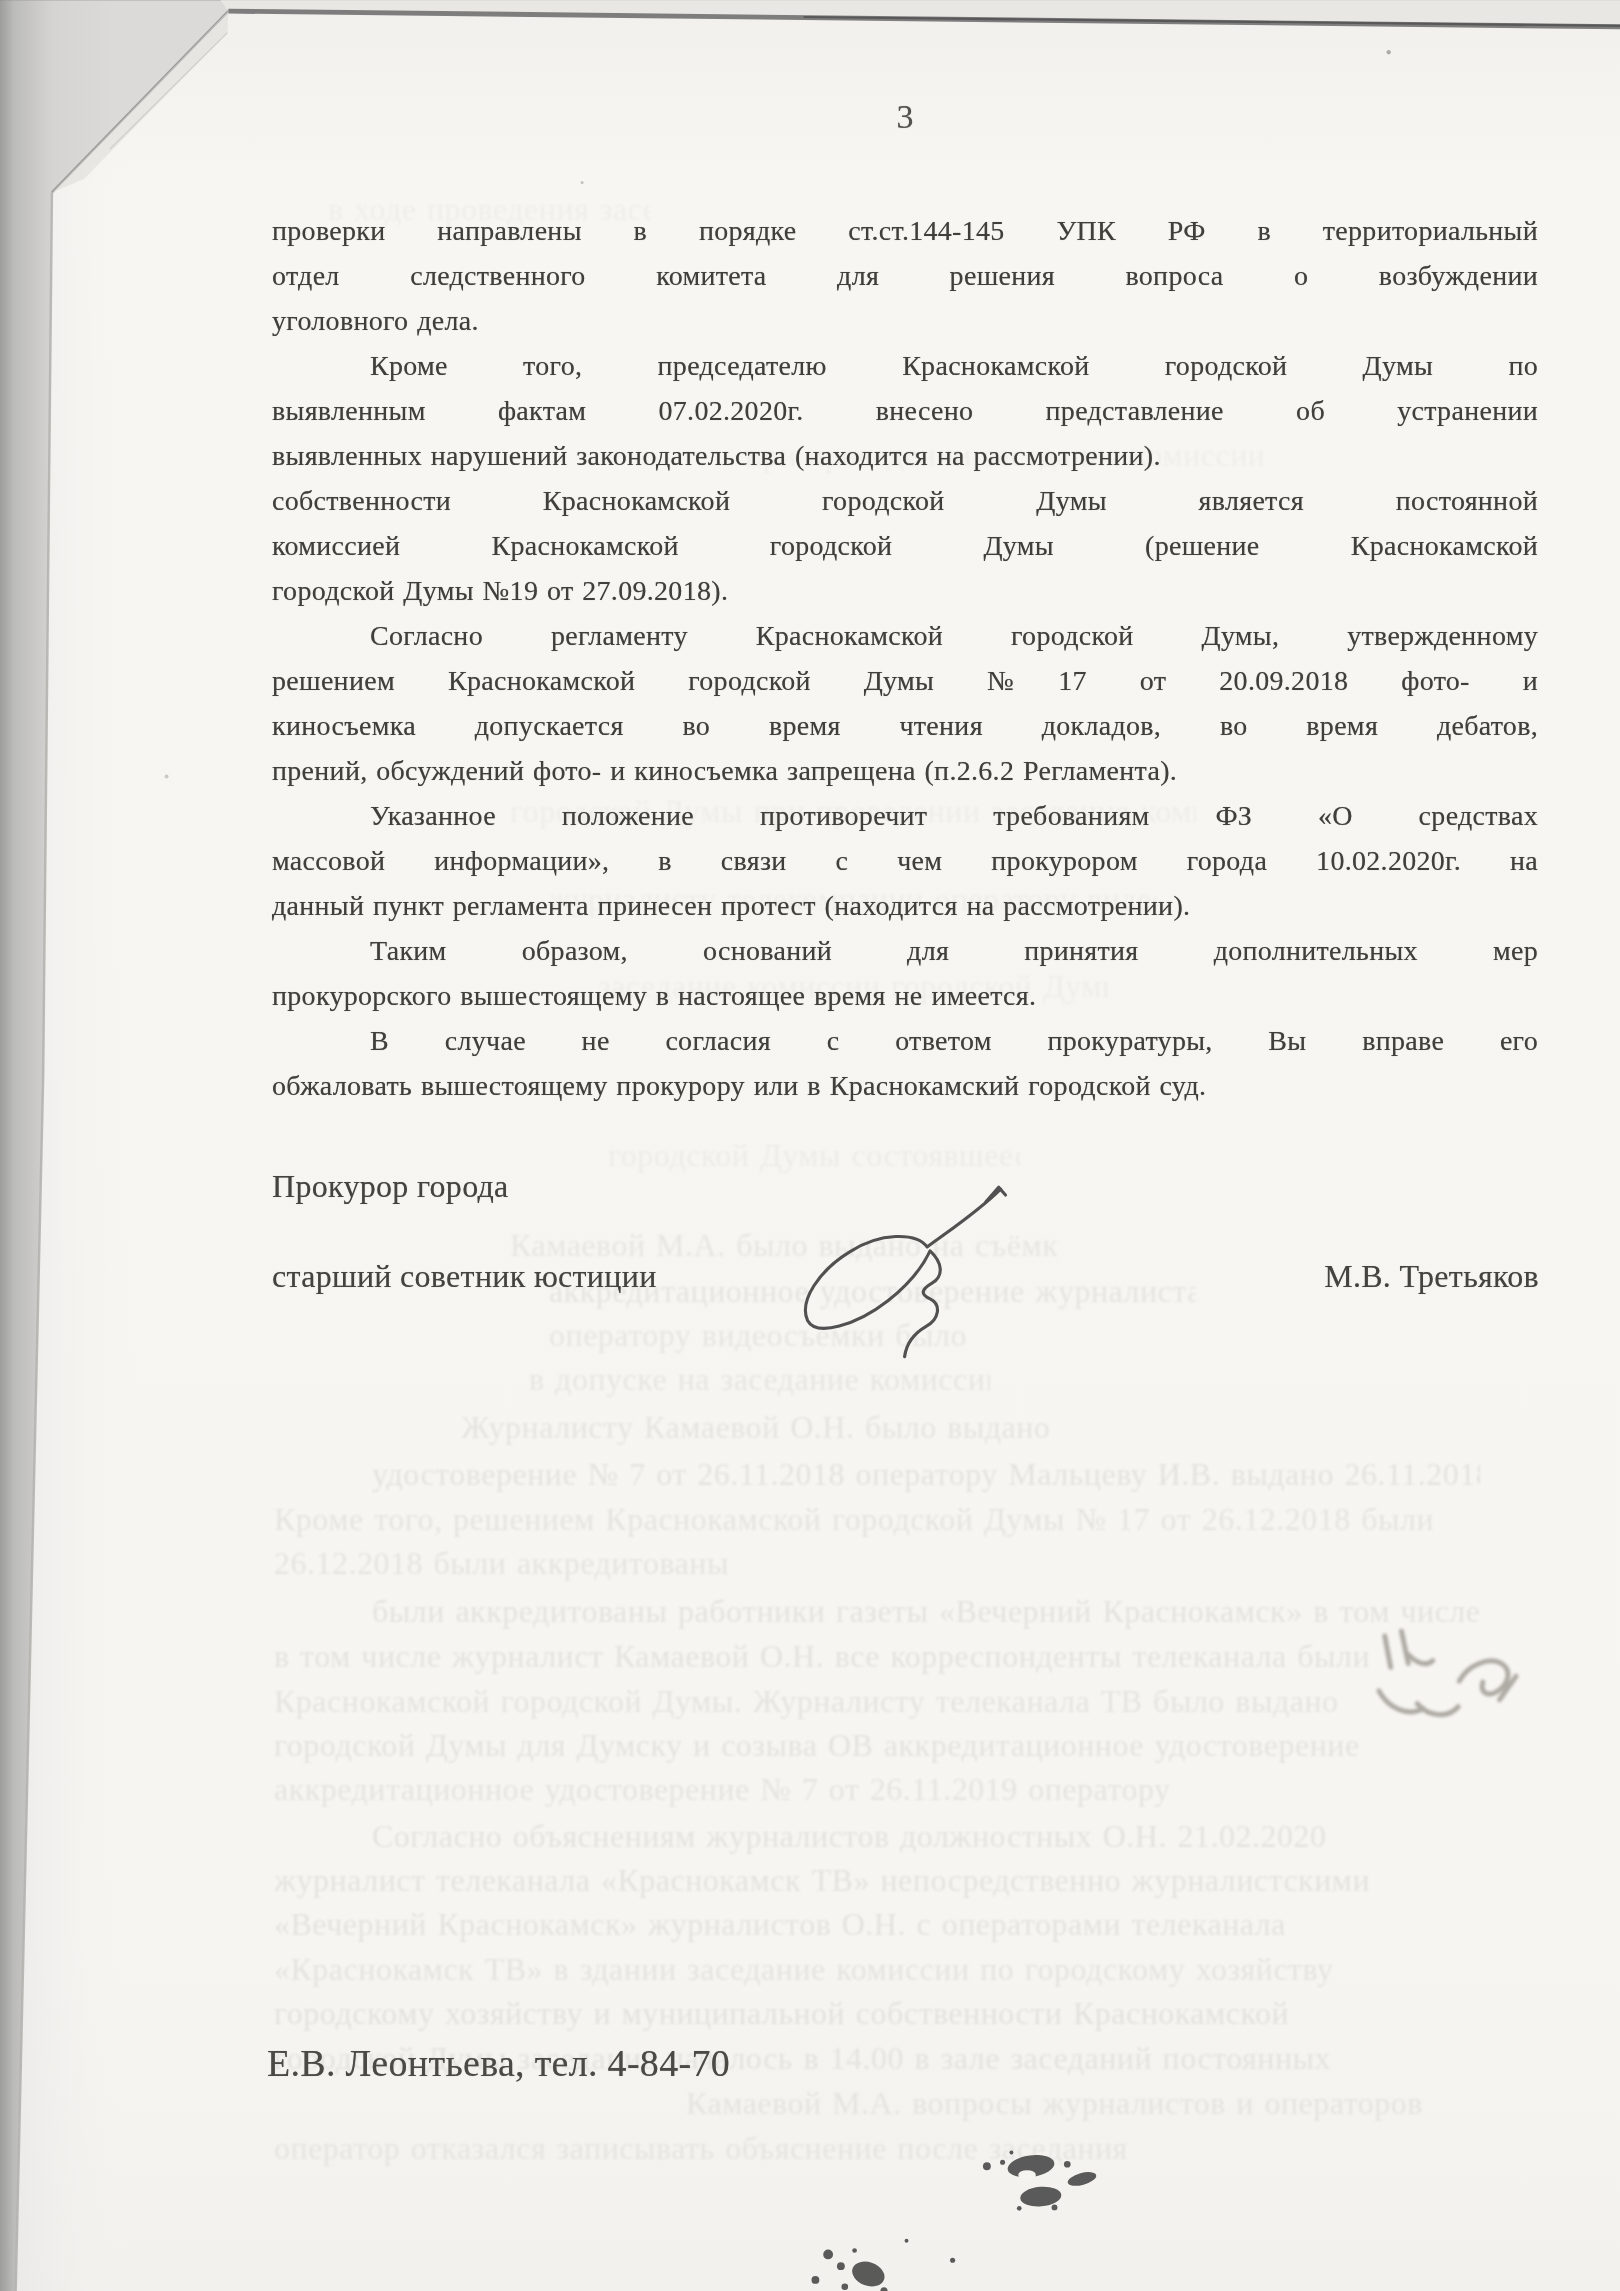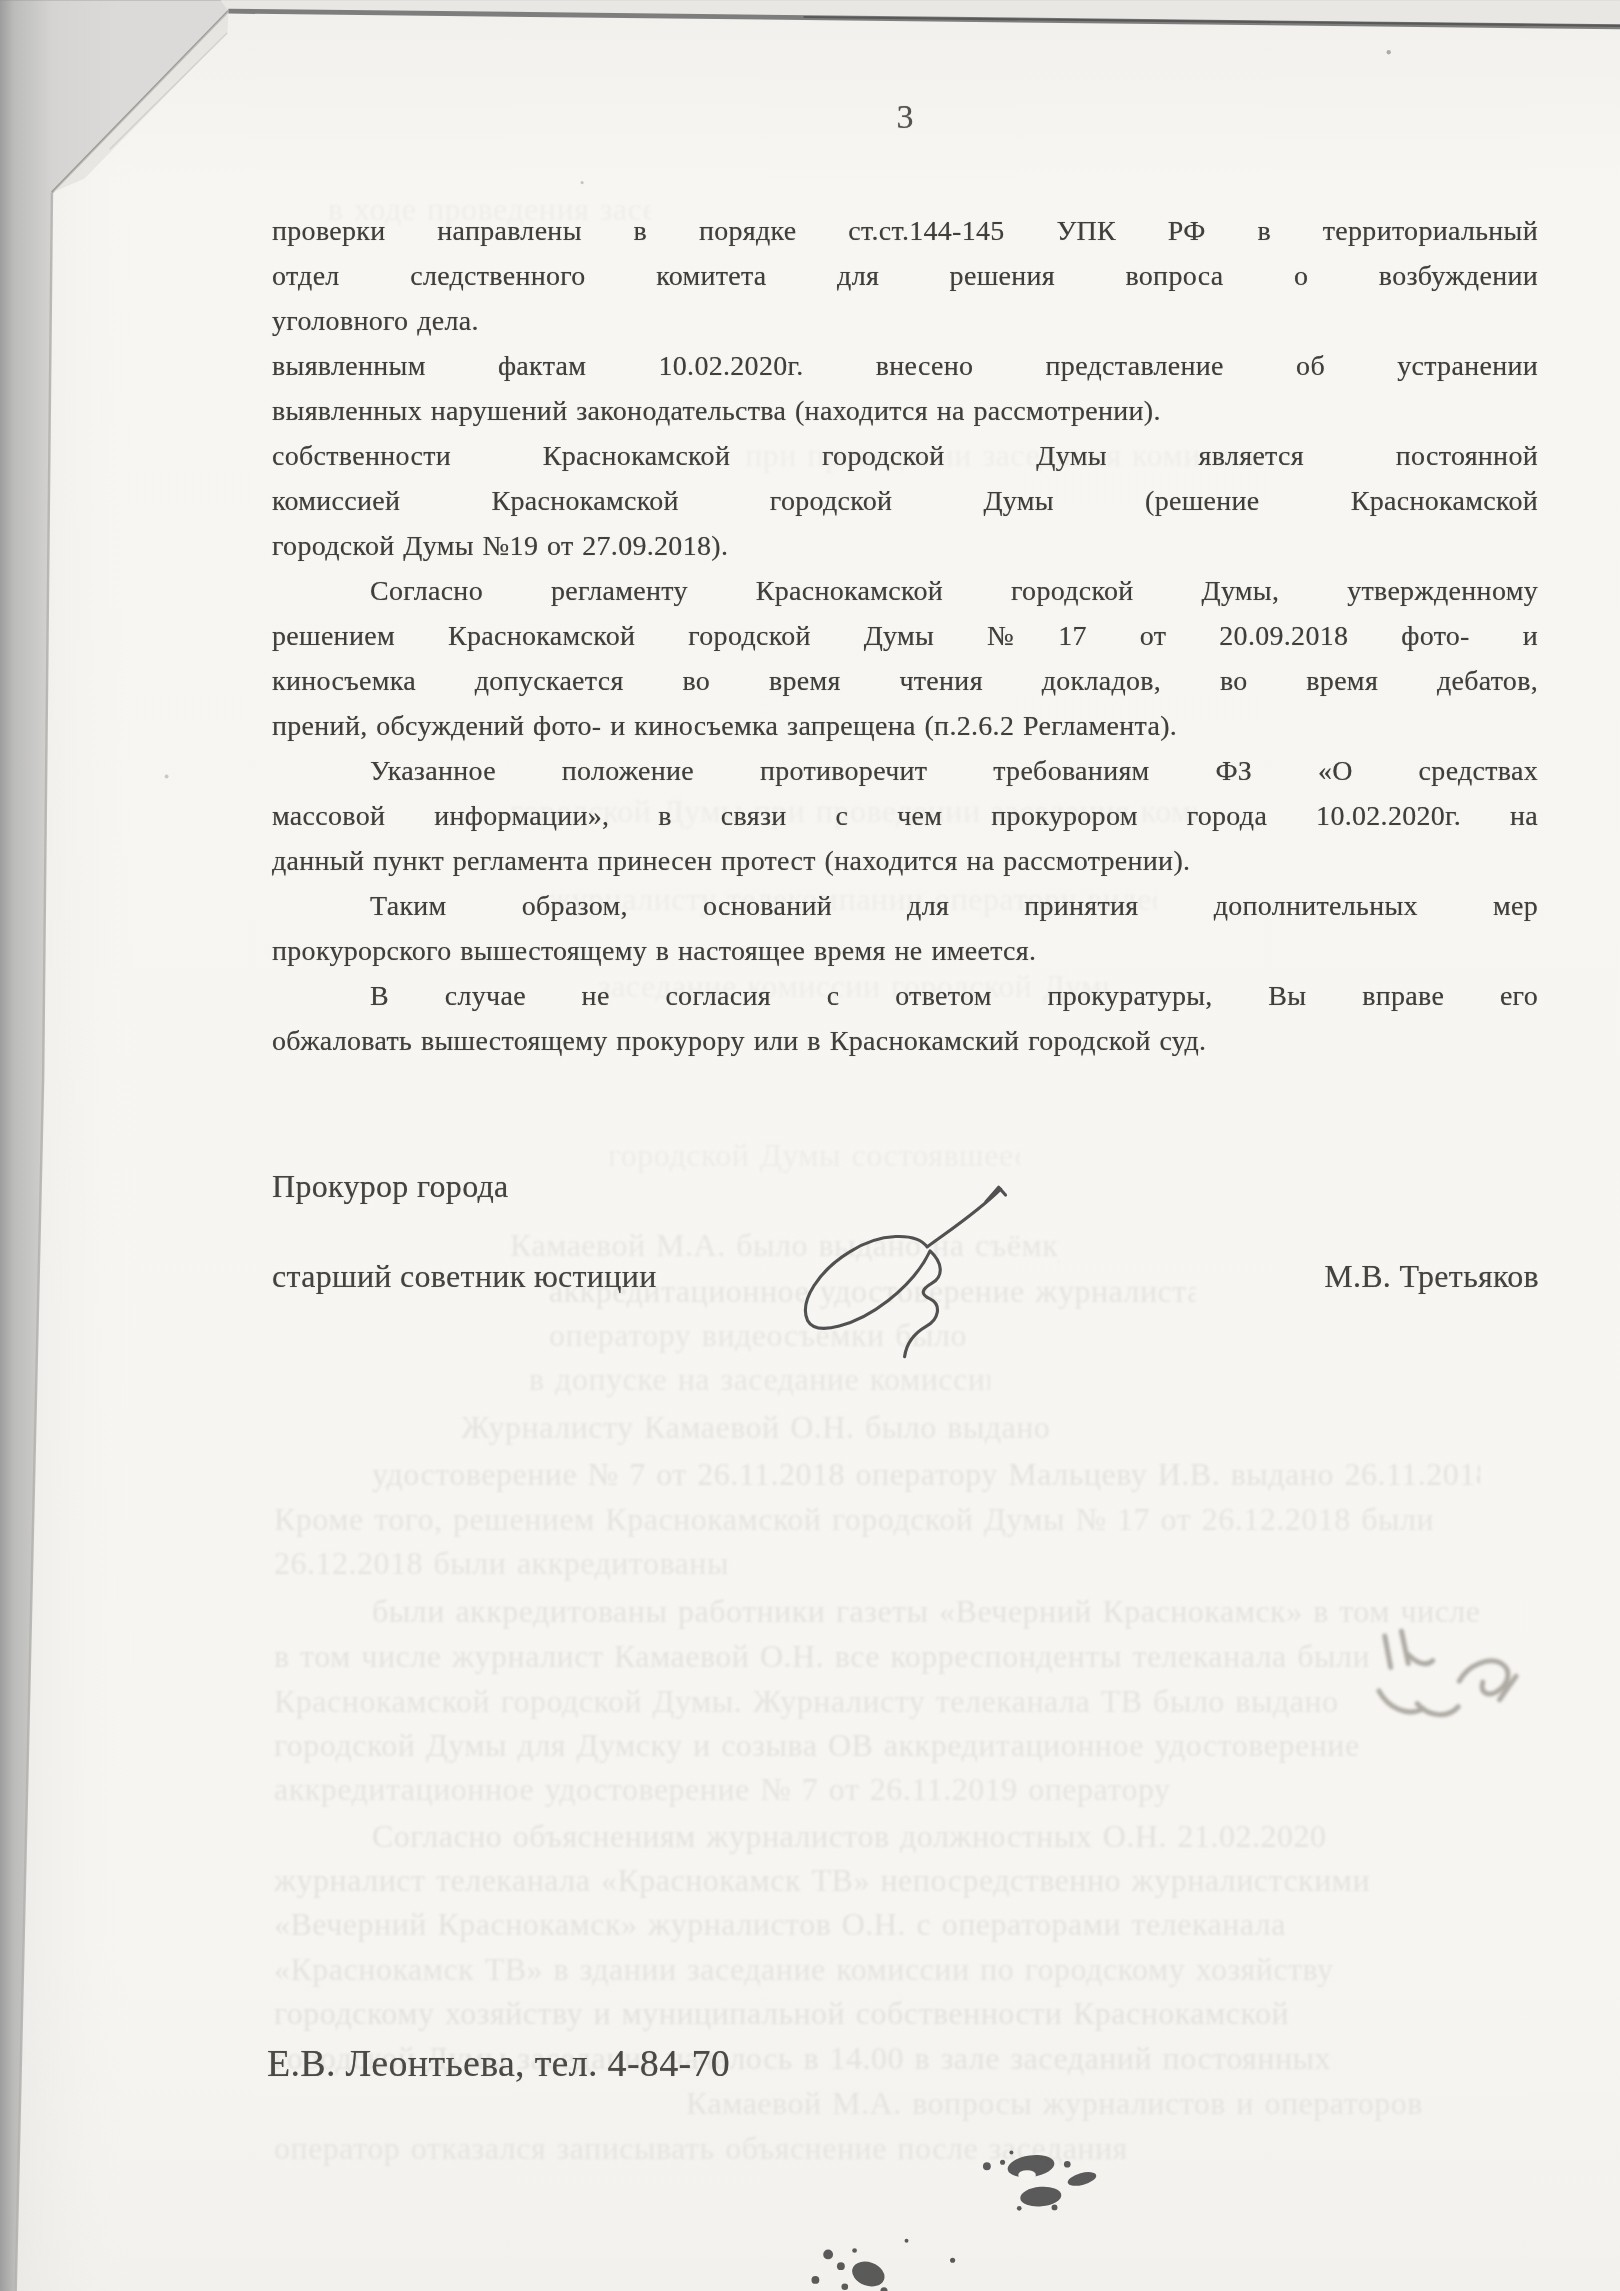--- a/index.html
+++ b/index.html
@@ -129,21 +129,22 @@
 
   <div class="page-number">3</div>
 
   <div class="text-block">
       <div class="para">
         <div class="line">проверки направлены в порядке ст.ст.144-145 УПК РФ в территориальный</div>
         <div class="line">отдел следственного комитета для решения вопроса о возбуждении</div>
         <div class="line last">уголовного дела.</div>
       </div>
       <div class="para">
-        <div class="line">выявленным фактам 10.02.2020г. внесено представление об устранении</div>
+        <div class="line indent">Кроме того, председателю Краснокамской городской Думы по</div>
+        <div class="line">выявленным фактам 07.02.2020г. внесено представление об устранении</div>
         <div class="line last">выявленных нарушений законодательства (находится на рассмотрении).</div>
       </div>
       <div class="para">
         <div class="line">собственности Краснокамской городской Думы является постоянной</div>
         <div class="line">комиссией Краснокамской городской Думы (решение Краснокамской</div>
         <div class="line last">городской Думы №19 от 27.09.2018).</div>
       </div>
       <div class="para">
         <div class="line indent">Согласно регламенту Краснокамской городской Думы, утвержденному</div>
         <div class="line">решением Краснокамской городской Думы №17 от 20.09.2018 фото- и</div>

